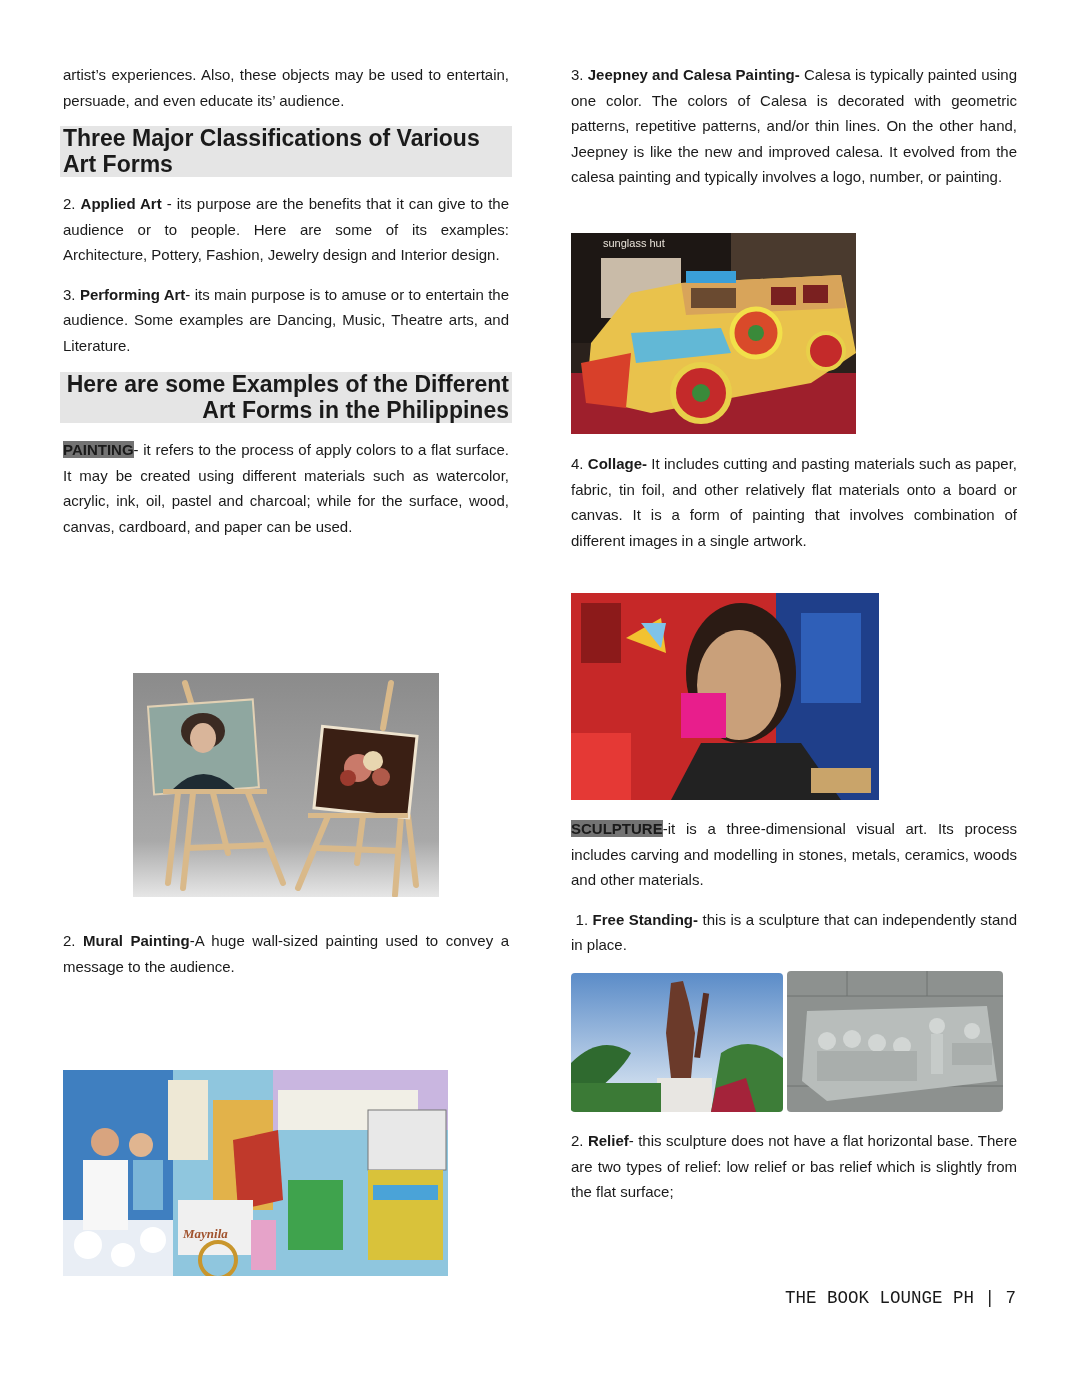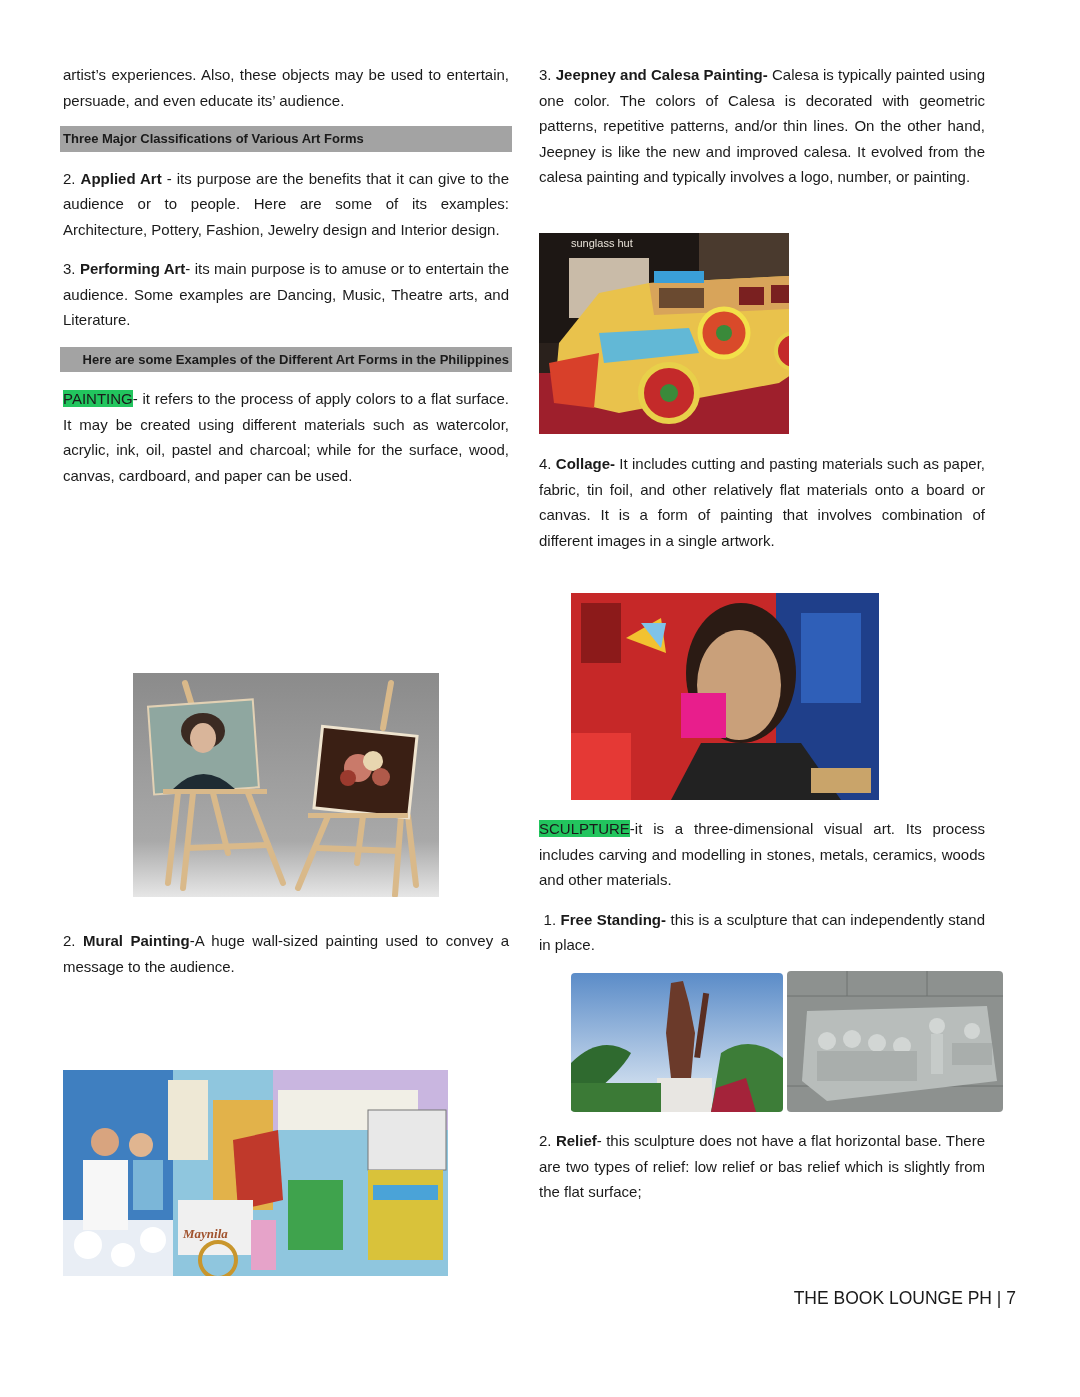--- a/index.html
+++ b/index.html
@@ -1,29 +1,29 @@
 <!DOCTYPE html>
 <html><head>
 <meta charset="utf-8">
 <style>
   html, body { margin:0; padding:0; background:#ffffff; }
   body { width:1080px; height:1397px; position:relative; overflow:hidden;
          font-family:"Liberation Sans", "DejaVu Sans", sans-serif; color:#1a1a1a; }
   .col { position:absolute; top:62px; width:446px; }
   .col-left { left:63px; }
-  .col-right { left:539px; }
+  .col-right { left:571px; }
   p { margin:0; font-size:15px; line-height:25.5px; text-align:justify; }
   .gap { margin-top:14px; }
-  .heading { background:#a3a3a3; font-weight:bold; font-size:13px; line-height:25.5px;
+  .heading { background:#e5e5e5; font-weight:bold; font-size:23px; line-height:25.5px;
              margin-left:-3px; margin-right:-3px; padding:0 3px; }
   .heading.center { text-align:right; }
-  .hl { background:#22c55e; font-weight:normal; }
+  .hl { background:#737373; font-weight:bold; }
   b { font-weight:bold; }
   .img { position:absolute; overflow:hidden; }
-  .footer { position:absolute; right:64px; top:1288px; font-size:17.5px; color:#1a1a1a; }
+  .footer { position:absolute; right:64px; top:1288px; font-size:17.5px; color:#1a1a1a;font-family:Liberation Mono, monospace; }
 </style>
 </head>
 <body>
 
 <div class="col col-left">
   <p>artist’s experiences. Also, these objects may be used to entertain, persuade, and even educate its’ audience.</p>
 
   <div class="heading gap" style="margin-top:13px;">Three Major Classifications of Various Art Forms</div>
 
   <p class="gap">
@@ -119,21 +119,21 @@
   </svg>
 </div>
 
 <div class="col col-right">
   <p>
     <span>3.</span>
     <b>Jeepney and Calesa Painting-</b><span> Calesa is typically painted using one color. The colors of Calesa is decorated with geometric patterns, repetitive patterns, and/or thin lines. On the other hand, Jeepney is like the new and improved calesa. It evolved from the calesa painting and typically involves a logo, number, or painting.</span>
   </p>
 </div>
 
-<div class="img" style="left:539px; top:233px; width:250px; height:201px;">
+<div class="img" style="left:571px; top:233px; width:285px; height:201px;">
   <svg width="299" height="201" viewBox="0 0 299 201">
     <rect width="299" height="201" fill="#2a211c"></rect>
     <rect x="0" y="0" width="160" height="110" fill="#1d1714"></rect>
     <rect x="30" y="25" width="80" height="60" fill="#c9bba8"></rect>
     <text x="32" y="14" font-size="11" fill="#e8e2d8" font-family="Liberation Sans, sans-serif">sunglass hut</text>
     <rect x="160" y="0" width="139" height="120" fill="#4a3a2e"></rect>
     <rect x="0" y="140" width="299" height="61" fill="#9e1f2c"></rect>
     <path d="M20 110 L60 60 L110 50 L270 42 L285 120 L240 150 L80 180 L15 165 Z" fill="#e9c24c"></path>
     <path d="M110 50 L270 42 L275 75 L115 82 Z" fill="#d8a45a"></path>
     <rect x="115" y="38" width="50" height="12" fill="#3a9fd8"></rect>

